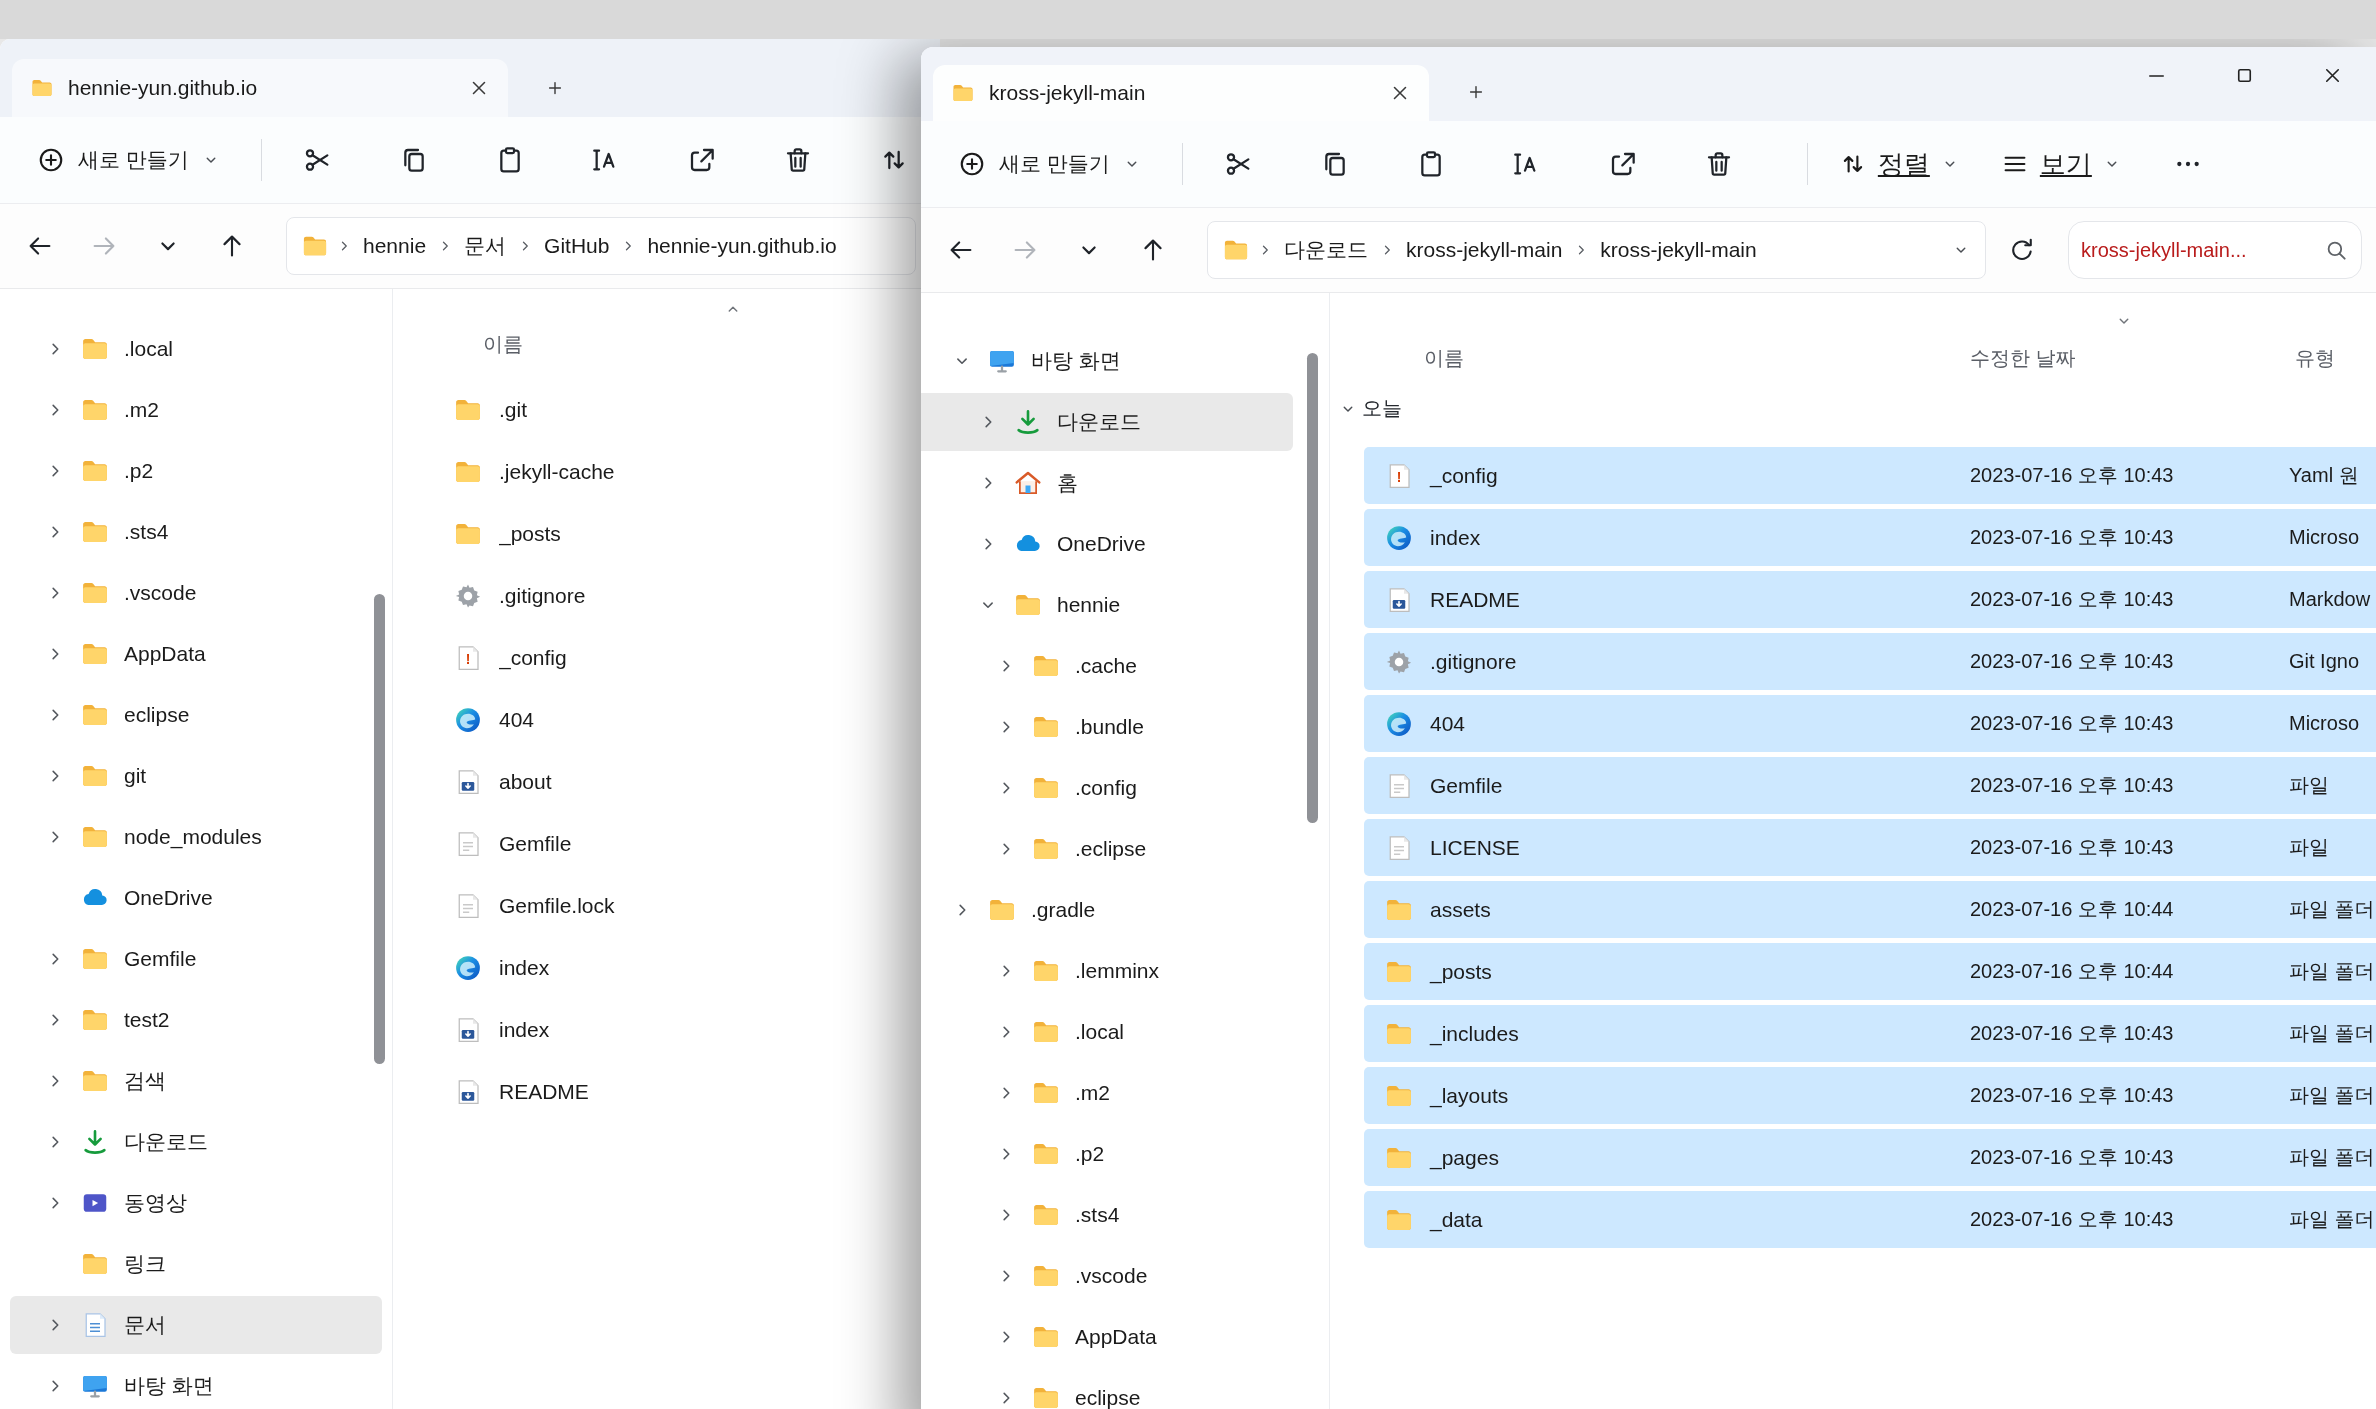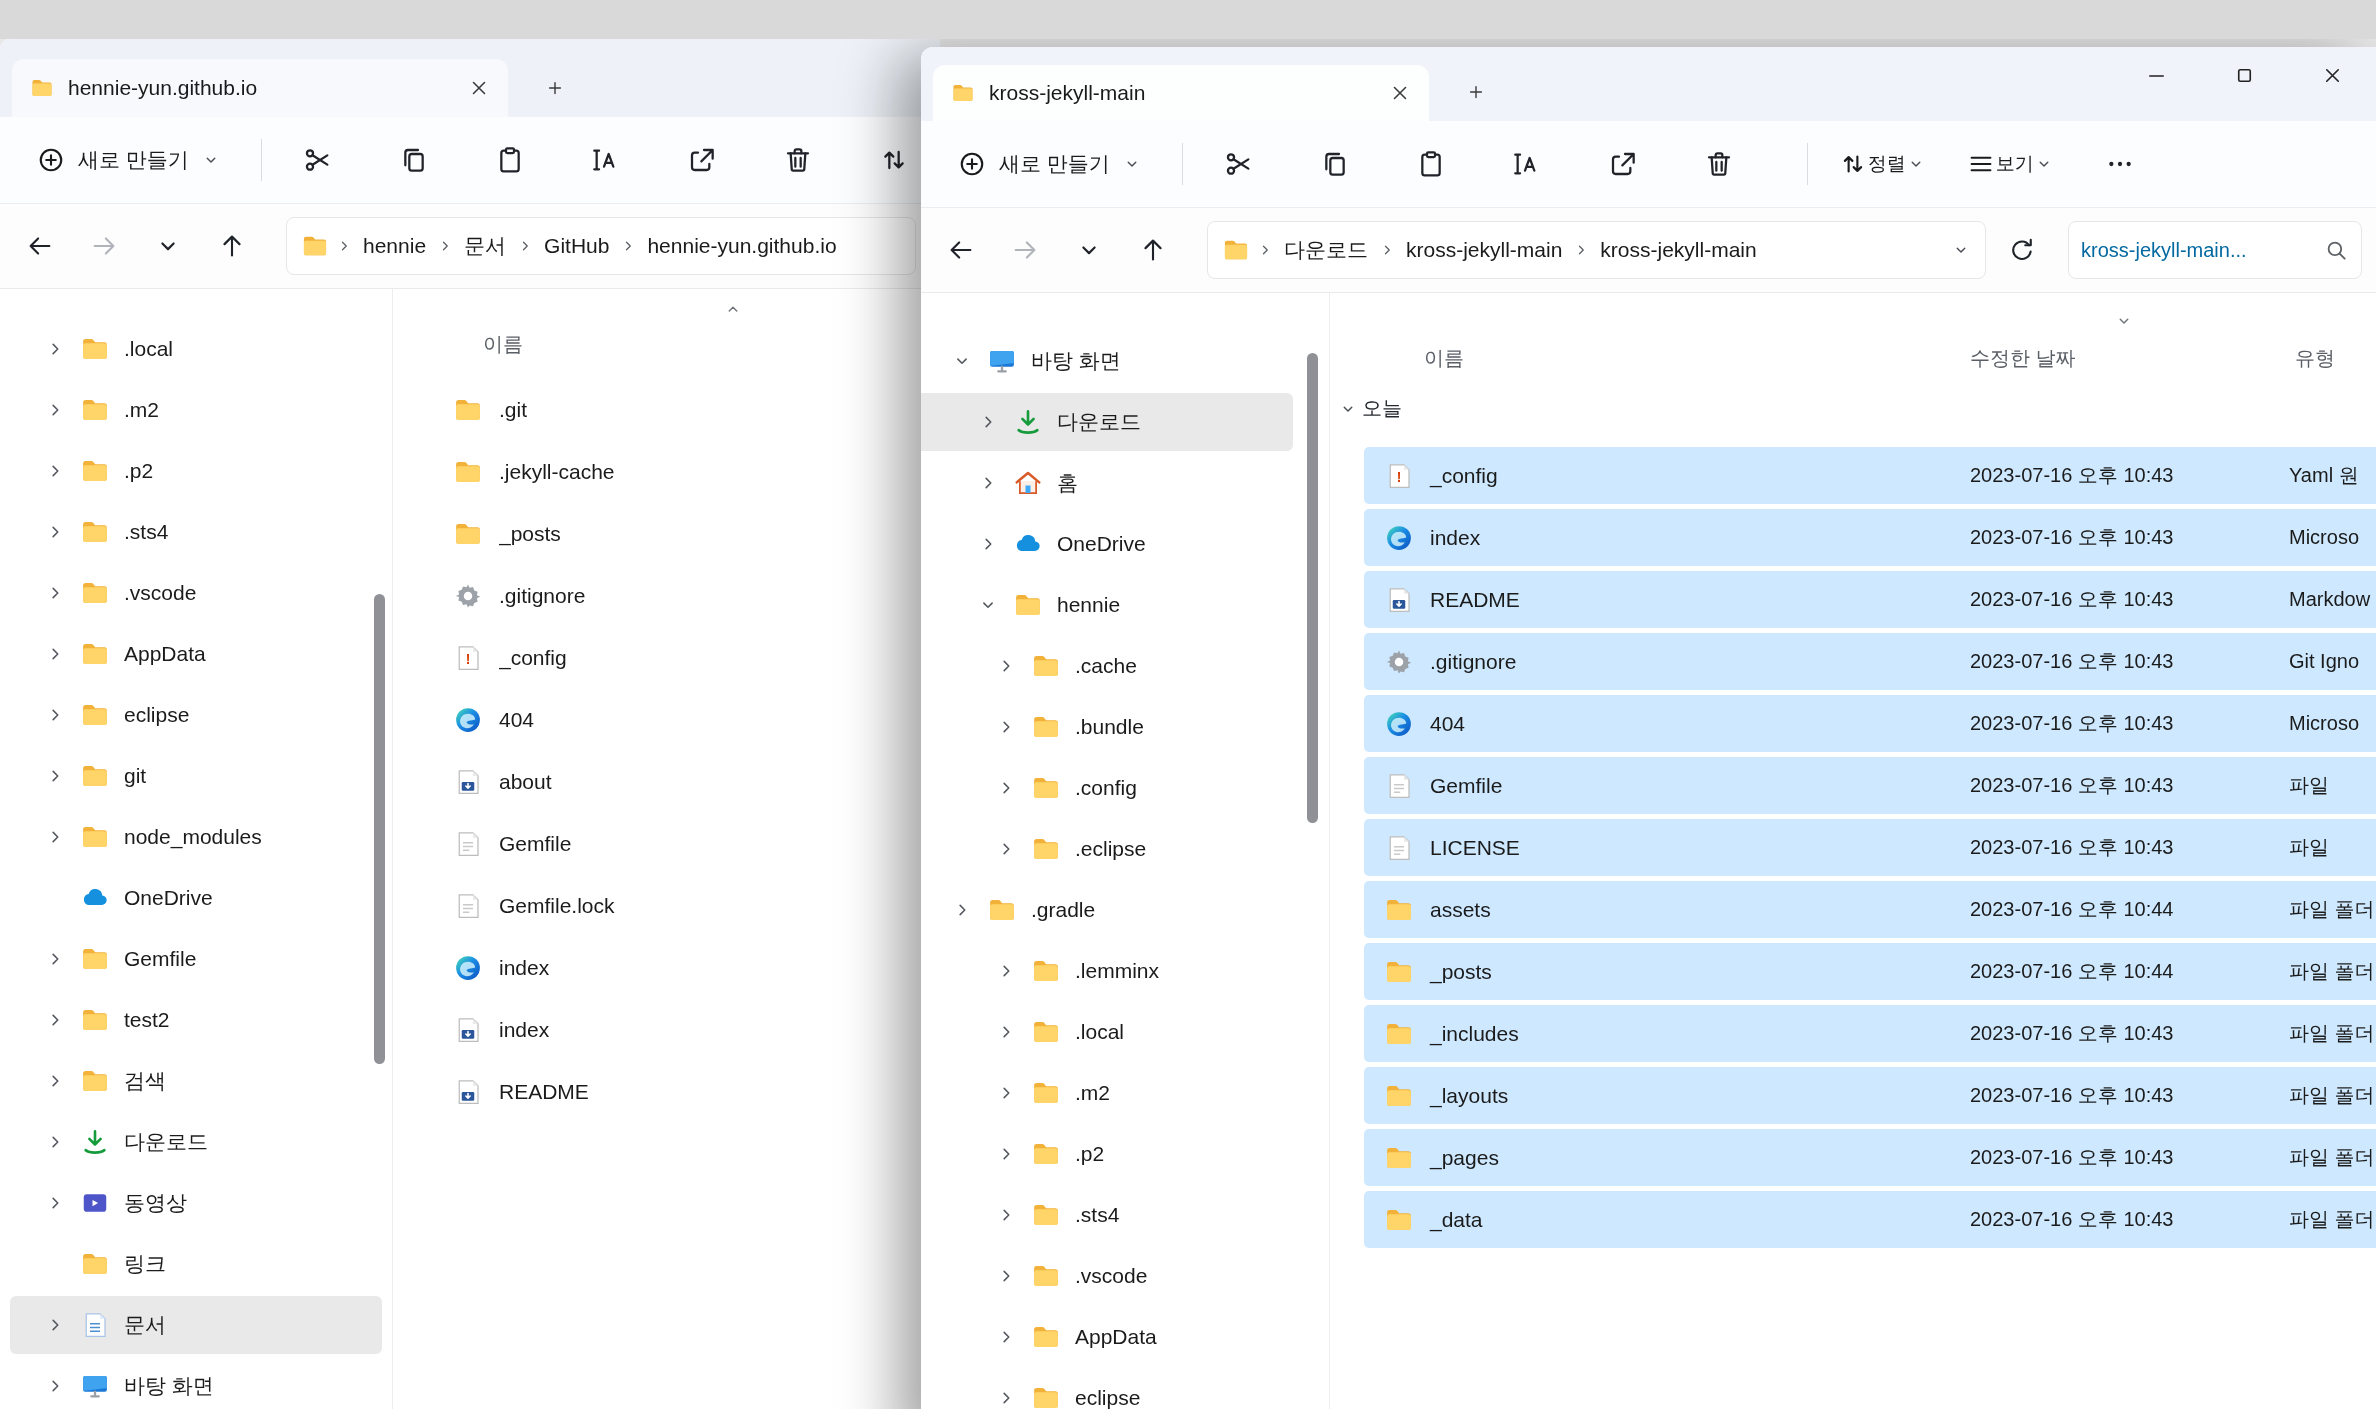--- a/index.html
+++ b/index.html
@@ -29,36 +29,36 @@
   .win-btn{width:88px;height:56px;display:flex;align-items:center;justify-content:center;color:#222;}
   .win-btn .ic{width:23px;height:23px;}
 
   
   .toolbar{height:86px;background:#fbfdfe;display:flex;align-items:center;padding:0 26px;
            border-bottom:1px solid #ecedf0;flex:none;}
   .tb-new{display:flex;align-items:center;gap:12px;padding:10px 10px;margin-right:6px;border-radius:6px;font-size:21px;white-space:nowrap;}
   .tb-sep{width:1px;height:42px;background:#d9dce1;margin:0 24px;flex:none;}
   .tb-btn{width:64px;height:58px;margin-right:32px;display:flex;align-items:center;justify-content:center;border-radius:6px;color:#20242a;flex:none;}
   .tb-btn .ic{width:32px;height:32px;}
-  .tb-group{display:flex;align-items:center;margin-right:28px;padding:8px 6px;border-radius:6px;font-size:19px;white-space:nowrap;}
+  .tb-group{display:flex;align-items:center;gap:10px;margin-right:28px;padding:8px 6px;border-radius:6px;font-size:26px;white-space:nowrap;text-decoration:underline;}
   .chev-s{width:20px;height:20px;color:#4a4e54;}
 
   
   .navbar{height:84px;display:flex;align-items:center;padding:0 14px;border-bottom:1px solid #e9eaec;background:#fdfdfd;flex:none;}
   .nav-btn{width:52px;height:52px;margin-right:12px;display:flex;align-items:center;justify-content:center;color:#1f2329;border-radius:6px;flex:none;}
   .nav-btn .ic{width:30px;height:30px;}
   .nav-btn.disabled{color:#b0b4ba;}
   .crumbbar{flex:1;height:56px;background:#fff;border:1px solid #e4e6ea;border-radius:8px;display:flex;
             align-items:center;padding:0 14px;margin:0 10px 0 16px;gap:2px;overflow:hidden;}
   .crumb{font-size:21px;padding:4px 8px;border-radius:4px;white-space:nowrap;}
   .crumb-chev{width:18px;height:18px;color:#5a5e64;flex:none;}
   .crumb-folder{width:28px;height:28px;flex:none;margin-right:4px;}
   .crumb-spacer{flex:1;}
-  .searchbox{width:268px;height:56px;border:1px solid #e4e6ea;border-radius:8px;display:flex;align-items:center;
-             padding:0 12px;font-size:20px;color:#0369a1;gap:24px;margin-left:8px;flex:none;background:#fff;}
+  .searchbox{width:268px;height:56px;border:1px solid #e4e6ea;border-radius:16px;display:flex;align-items:center;
+             padding:0 12px;font-size:20px;color:#b91c1c;gap:24px;margin-left:8px;flex:none;background:#fff;}
   .searchbox .txt{flex:1;white-space:nowrap;overflow:hidden;}
   .searchbox .ic{width:26px;height:26px;color:#5f6368;}
 
   
   .body{flex:1;display:flex;position:relative;overflow:hidden;background:#fff;}
   .sidebar{flex:none;position:relative;padding-top:28px;overflow:hidden;}
   #win-left .sidebar{width:392px;}
   #win-right .sidebar{width:408px;padding-top:36px;}
   .side-item{height:58px;margin:3px 10px;display:flex;align-items:center;border-radius:6px;padding-left:34px;font-size:21px;}
   .side-item.selected{background:var(--sidebar-selected,#e9e9e9);}

